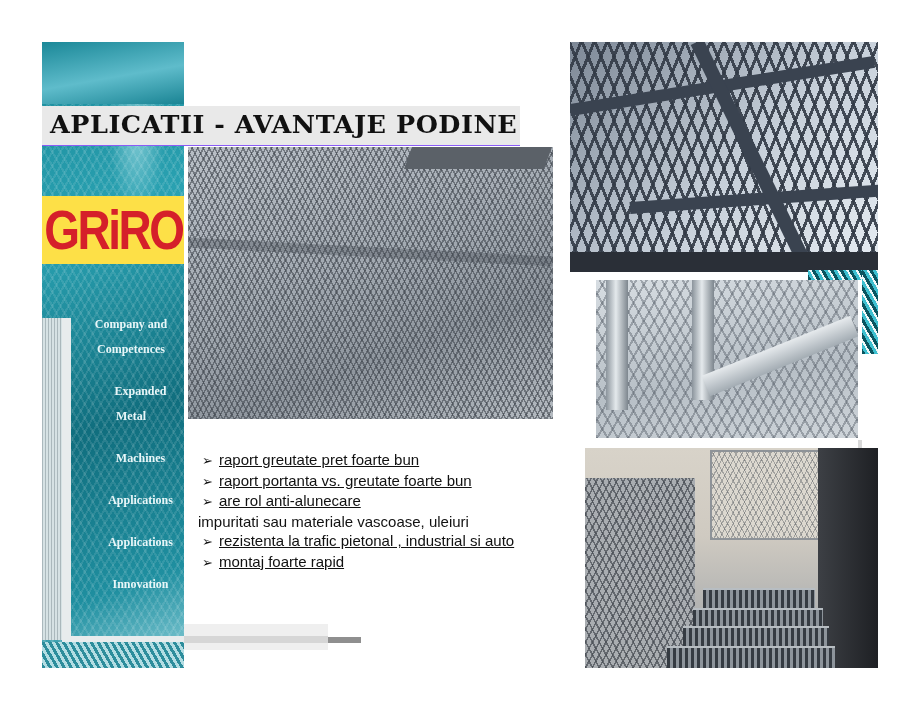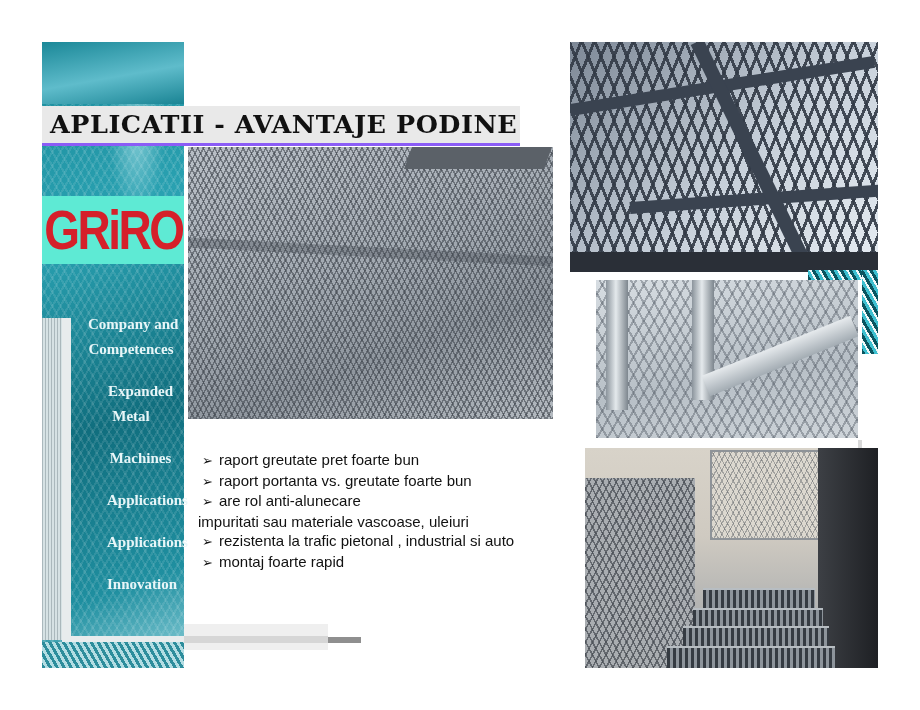--- a/index.html
+++ b/index.html
@@ -8,38 +8,38 @@
 
   .sidebar { position: absolute; left: 42px; top: 42px; width: 142px; height: 626px;
     background:
       radial-gradient(ellipse 40px 120px at 95px 90px, rgba(200,240,245,0.55), transparent 70%),
       repeating-linear-gradient(60deg, rgba(255,255,255,0.10) 0 2px, transparent 2px 7px),
       repeating-linear-gradient(-60deg, rgba(255,255,255,0.10) 0 2px, transparent 2px 7px),
       linear-gradient(160deg, #1b8a9a 0%, #2aa2b2 30%, #106e7e 60%, #1f8fa0 85%, #8fd0da 100%);
   }
   .sidebar-top-band { position: absolute; left: 42px; top: 42px; width: 142px; height: 62px;
     background: linear-gradient(170deg, #1b8898, #5fbccb 55%, #1a8494); }
-  .logo-box { position: absolute; left: 42px; top: 196px; width: 142px; height: 68px; background: #5eead4;
+  .logo-box { position: absolute; left: 42px; top: 196px; width: 142px; height: 68px; background: #fde047;
     display: flex; align-items: center; justify-content: center; }
   .logo-text { font-family: "Liberation Sans", sans-serif; font-weight: bold; color: #d5202a;
     font-size: 56px; letter-spacing: -3px; transform: scaleX(0.82); line-height: 1; }
   .sidebar-rail { position: absolute; left: 62px; top: 318px; width: 9px; height: 322px; background: #e8eced; }
   .sidebar-rail-left { position: absolute; left: 42px; top: 318px; width: 20px; height: 322px;
     background: repeating-linear-gradient(90deg, #aab8bc 0 1px, #d6e2e4 1px 3px); }
   .sidebar-bottom-bar { position: absolute; left: 62px; top: 636px; width: 122px; height: 6px; background: #e8eced; }
   .sidebar-bottom { position: absolute; left: 42px; top: 642px; width: 142px; height: 26px;
     background: repeating-linear-gradient(60deg, #2d8d9c 0 3px, #b3dde3 3px 6px); }
 
   .nav { position: absolute; left: 88px; top: 312px; width: 86px; }
-  .nav-item { font-family: "Liberation Serif", serif; font-weight: bold; color: #e8f6f8; font-size: 15px;
+  .nav-item { font-family: "Liberation Serif", serif; font-weight: bold; color: #e8f6f8; font-size: 12px;
     text-align: center; line-height: 25px; display: block; white-space: nowrap; }
   .nav-item.gap { margin-top: 17px; margin-left: 19px; }
 
   .title-bar { position: absolute; left: 42px; top: 106px; width: 478px; height: 40px; background: #e9e9e9;
-    border-bottom: 3px solid #8b5cf6; }
+    border-bottom: 1px solid #8b5cf6; }
   .title-text { position: absolute; left: 8px; top: 4px; font-family: "DejaVu Serif", serif; font-weight: bold;
     font-size: 25px; letter-spacing: 0.5px; color: #111; white-space: nowrap; transform: scaleX(1.02); transform-origin: left; }
 
   .photo { position: absolute; overflow: hidden; }
   .photo-main { left: 188px; top: 147px; width: 365px; height: 272px;
     background:
       repeating-linear-gradient(62deg, rgba(60,66,74,0.55) 0 1.5px, transparent 1.5px 5px),
       repeating-linear-gradient(-62deg, rgba(60,66,74,0.55) 0 1.5px, transparent 1.5px 5px),
       linear-gradient(160deg, #b9bfc6 0%, #a2a9b1 45%, #8f969e 70%, #b5bbc1 100%); }
   .photo-main .beam1 { position: absolute; left: 220px; top: 0; width: 140px; height: 22px; background: #5b6168; transform: skewX(-20deg); }
@@ -75,21 +75,21 @@
       repeating-linear-gradient(62deg, rgba(90,95,100,0.45) 0 1px, transparent 1px 5px),
       repeating-linear-gradient(-62deg, rgba(90,95,100,0.45) 0 1px, transparent 1px 5px),
       #dcd8cf; border: 2px solid #8e9398; }
   .photo-bottom-right .dark { position: absolute; right: 0; top: 0; width: 60px; height: 220px;
     background: linear-gradient(90deg, #3d4045, #1e2024); }
   .photo-bottom-right .step { position: absolute; height: 22px;
     background: repeating-linear-gradient(90deg, #353b42 0 3px, #8d949b 3px 6px); border-top: 2px solid #b7bdc2; }
 
   .bullets { position: absolute; left: 202px; top: 450px; width: 360px; font-family: "Liberation Sans", sans-serif;
     font-size: 15px; color: #111; line-height: 19.5px; }
-  .bullet-line { display: block; white-space: nowrap; }
+  .bullet-line { display: block; white-space: nowrap; text-decoration: underline; }
   .bullet-marker { display: inline-block; width: 17px; font-size: 13px; }
   .bullet-cont { display: block; margin-left: -4px; white-space: nowrap; }
 
   .deco-bar-light { position: absolute; left: 184px; top: 624px; width: 144px; height: 26px; background: #efefef; }
   .deco-bar-mid { position: absolute; left: 184px; top: 636px; width: 144px; height: 7px; background: #d6d6d6; }
   .deco-bar-dark { position: absolute; left: 328px; top: 637px; width: 33px; height: 6px; background: #8f8f8f; }
   .deco-right-strip { position: absolute; left: 858px; top: 440px; width: 4px; height: 10px; background: #d9d9d9; }
 </style>
 </head>
 <body>

